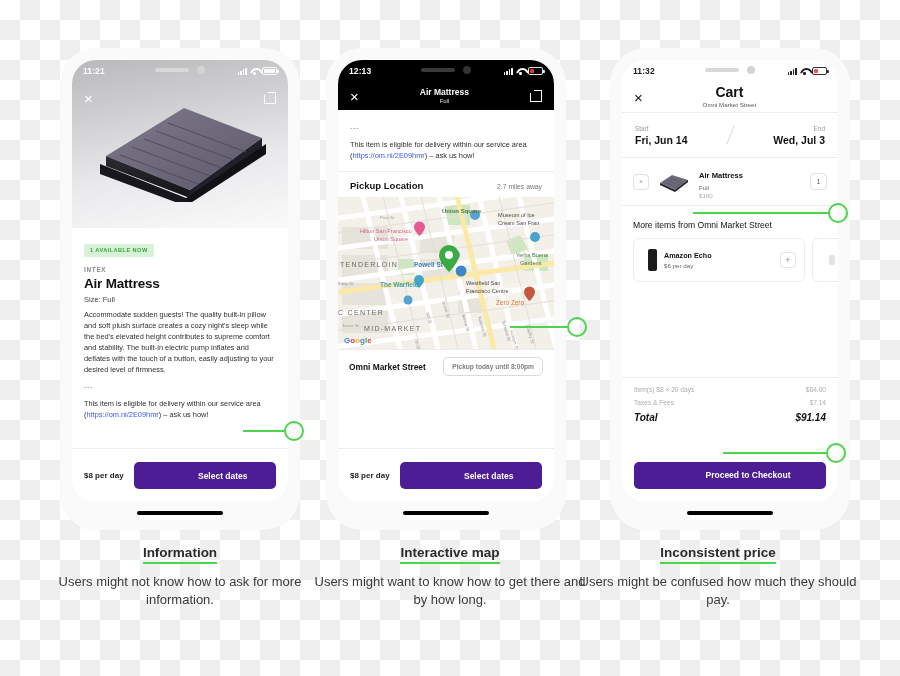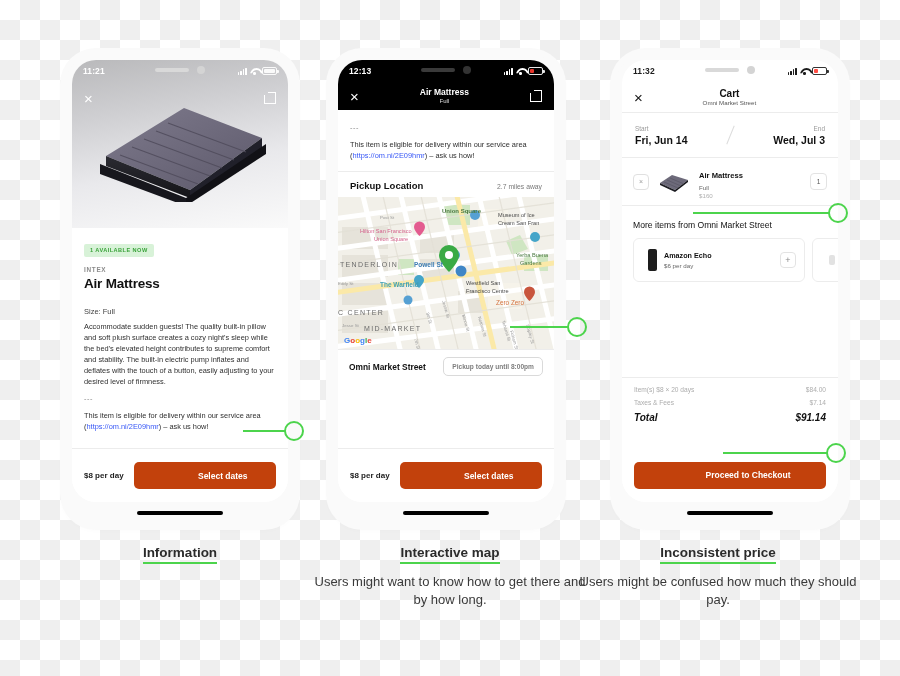--- a/index.html
+++ b/index.html
@@ -120,34 +120,34 @@
     position: absolute; left: 14px; top: 34px; width: 186px; height: 108px;
   }
   .p1-body { position: absolute; top: 168px; left: 0; right: 0; bottom: 54px; padding: 10px 12px 0; overflow: hidden; }
   .badge {
     display: inline-block; background: #d8f2d8; color: #3aa33a;
     font-size: 5.6px; font-weight: bold; letter-spacing: .45px;
     padding: 3.5px 6px; border-radius: 2px;
   }
   .brand { margin-top: 9px; font-size: 6.4px; letter-spacing: .7px; color: #8b8b8b; font-weight: bold; }
   .title { margin-top: 3px; font-size: 13.5px; font-weight: bold; color: #111; letter-spacing: -.2px; }
-  .size { margin-top: 16px; font-size: 7.5px; color: #444; }
+  .size { margin-top: 4px; font-size: 7.5px; color: #444; }
   .desc { margin-top: 5px; font-size: 7.4px; line-height: 1.5; color: #2f2f2f; }
   .dashes { margin-top: 7px; font-size: 7.4px; color: #888; letter-spacing: .5px; }
   .elig { margin-top: 7px; font-size: 7.4px; line-height: 1.5; color: #2f2f2f; }
   .elig a { color: #3858f6; text-decoration: none; }
 
   .bottombar {
     position: absolute; left: 0; right: 0; bottom: 0; height: 54px;
     border-top: 1px solid #ececec; background: #fff;
     display: flex; align-items: center; padding: 0 12px; gap: 10px;
   }
   .price-lbl { font-size: 8px; font-weight: bold; color: #222; white-space: nowrap; }
   .cta {
-    flex: 1; height: 27px; border-radius: 5px; background: #c2410c;
+    flex: 1; height: 27px; border-radius: 5px; background: #4c1d95;
     color: #fff; font-size: 8.5px; font-weight: bold;
     display: flex; align-items: center; justify-content: center; border: none; padding-left: 36px;
   }
 
   
   .p2-nav {
     position: absolute; top: 22px; left: 0; right: 0; height: 28px; background: #000;
     display: flex; align-items: center; justify-content: space-between; padding: 0 12px;
     color: #fff; z-index: 20;
   }
@@ -173,21 +173,21 @@
     font-size: 6.6px; font-weight: bold; color: #7e7e7e;
   }
 
   
   .p3-nav {
     position: absolute; top: 22px; left: 0; right: 0; height: 30px;
     display: flex; align-items: center; justify-content: space-between; padding: 0 12px;
     color: #111; background: #fff; z-index: 20;
   }
   .p3-nav .ttl { text-align: center; line-height: 1.1; }
-  .p3-nav .ttl .t1 { font-size: 10px; font-weight: bold; }
+  .p3-nav .ttl .t1 { font-size: 14px; font-weight: bold; }
   .p3-nav .ttl .t2 { font-size: 6.2px; color: #555; margin-top: 1px; }
   .dates {
     position: absolute; top: 52px; left: 0; right: 0; height: 46px;
     border-top: 1px solid #ececec; border-bottom: 1px solid #ececec;
     display: flex; align-items: center; justify-content: space-between; padding: 0 13px;
     background: #fff;
   }
   .dates .col .lbl { font-size: 6.4px; color: #9a9a9a; }
   .dates .col .val { font-size: 10.5px; font-weight: bold; color: #111; margin-top: 2px; }
   .dates .col.right { text-align: right; }
@@ -615,20 +615,21 @@
   <span class="line"></span>
   <span class="ring"></span>
 </div>
 <div class="anno a4">
   <span class="line"></span>
   <span class="ring"></span>
 </div>
 
 <div class="caption c1">
   <h4>Information</h4>
+  <p>Users might not know how to ask for more information.</p>
 </div>
 <div class="caption c2">
   <h4>Interactive map</h4>
   <p>Users might want to know how to get there and by how long.</p>
 </div>
 <div class="caption c3">
   <h4>Inconsistent price</h4>
   <p>Users might be confused how much they should pay.</p>
 </div>
 

